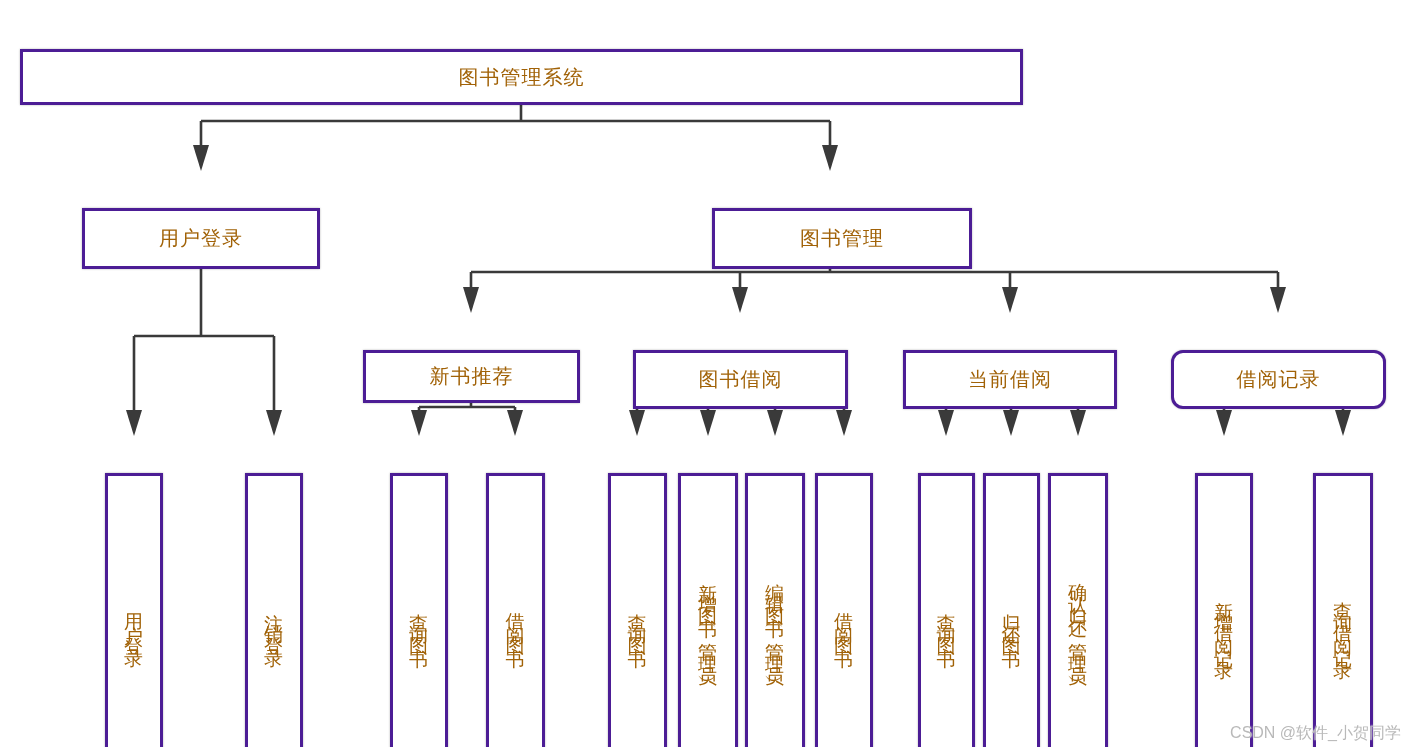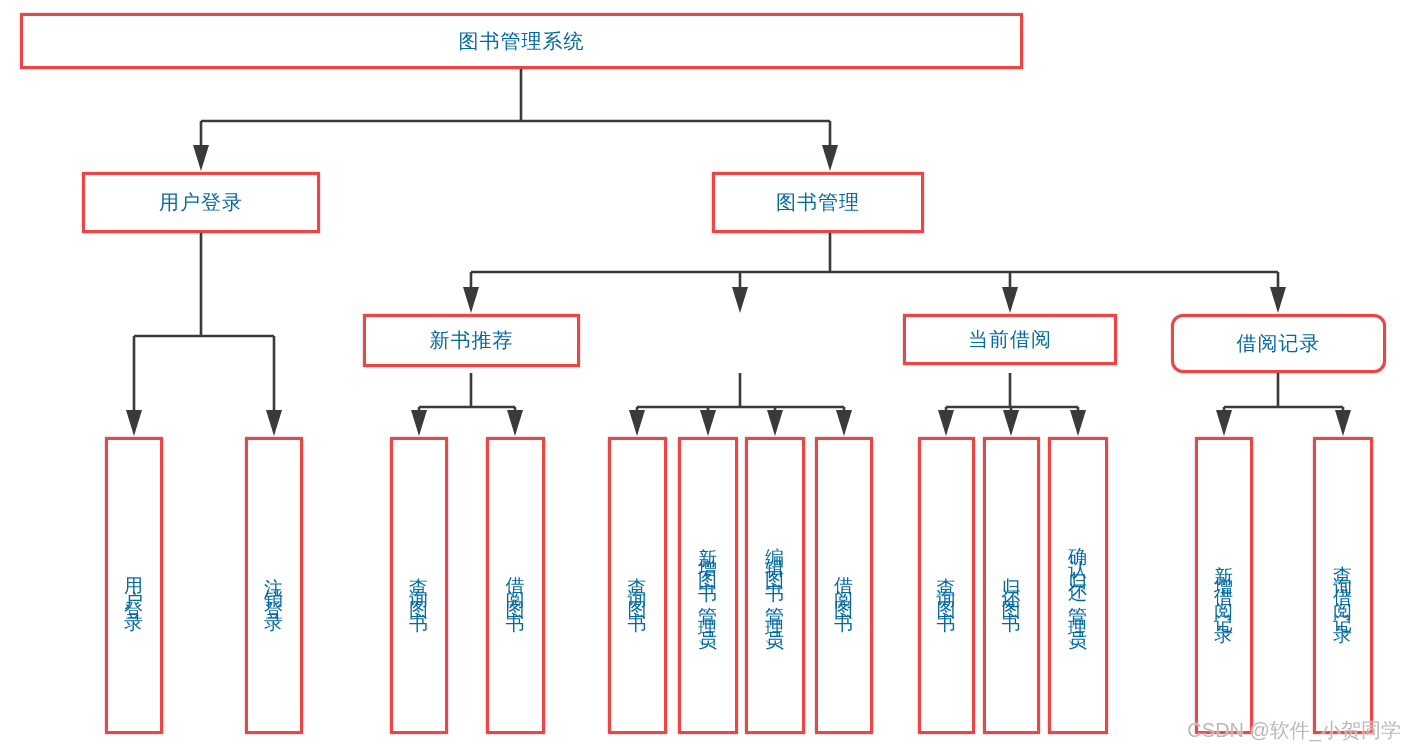--- a/index.html
+++ b/index.html
@@ -20,26 +20,27 @@
     left: 0;
     top: 0;
     width: 1405px;
     height: 747px;
     pointer-events: none;
   }
   .node {
     position: absolute;
     box-sizing: border-box;
     background: #ffffff;
-    border: 3px solid #ef4444;
+    border: 3px solid #4c1d95;
     display: flex;
     align-items: center;
     justify-content: center;
-    color: #0369a1;
+    color: #a16207;
     box-shadow: 0 0 2px rgba(0,0,0,0.28);
+    margin-top: 36px;
   }
   .hnode {
     font-size: 20px;
     letter-spacing: 1px;
   }
   .leaf {
     top: 437px;
     height: 297px;
   }
   .leaf-label {
@@ -47,21 +48,21 @@
     text-orientation: mixed;
     font-size: 19px;
     letter-spacing: 12px;
     line-height: 1;
     white-space: nowrap;
   }
   .watermark {
     position: absolute;
     right: 4px;
     bottom: 3px;
-    font-size: 20px;
+    font-size: 16px;
     color: #b9b9b9;
     text-shadow: 0 0 2px #ffffff;
     z-index: 5;
   }
 </style>
 </head>
 <body>
 
 <div class="stage">
 
@@ -98,28 +99,31 @@
     </g>
   </svg>
 
   <div class="node hnode" style="left:20px; top:13px; width:1003px; height:56px;">
     <span>图书管理系统</span>
   </div>
 
   <div class="node hnode" style="left:82px; top:172px; width:238px; height:61px;">
     <span>用户登录</span>
   </div>
-  <div class="node hnode" style="left:712px; top:172px; width:212px; height:61px;">
+  <div class="node hnode" style="left:712px; top:172px; width:260px; height:61px;">
     <span>图书管理</span>
   </div>
 
   <div class="node hnode" style="left:363px; top:314px; width:217px; height:53px;">
     <span>新书推荐</span>
   </div>
-  <div class="node hnode" style="left:903px; top:314px; width:214px; height:51px;">
+  <div class="node hnode" style="left:633px; top:314px; width:215px; height:59px;">
+    <span>图书借阅</span>
+  </div>
+  <div class="node hnode" style="left:903px; top:314px; width:214px; height:59px;">
     <span>当前借阅</span>
   </div>
   <div class="node hnode" style="left:1171px; top:314px; width:215px; height:59px;border-radius:12px;">
     <span>借阅记录</span>
   </div>
 
   <div class="node leaf" style="left:105px; width:58px;">
     <span class="leaf-label">用户登录</span>
   </div>
   <div class="node leaf" style="left:245px; width:58px;">

